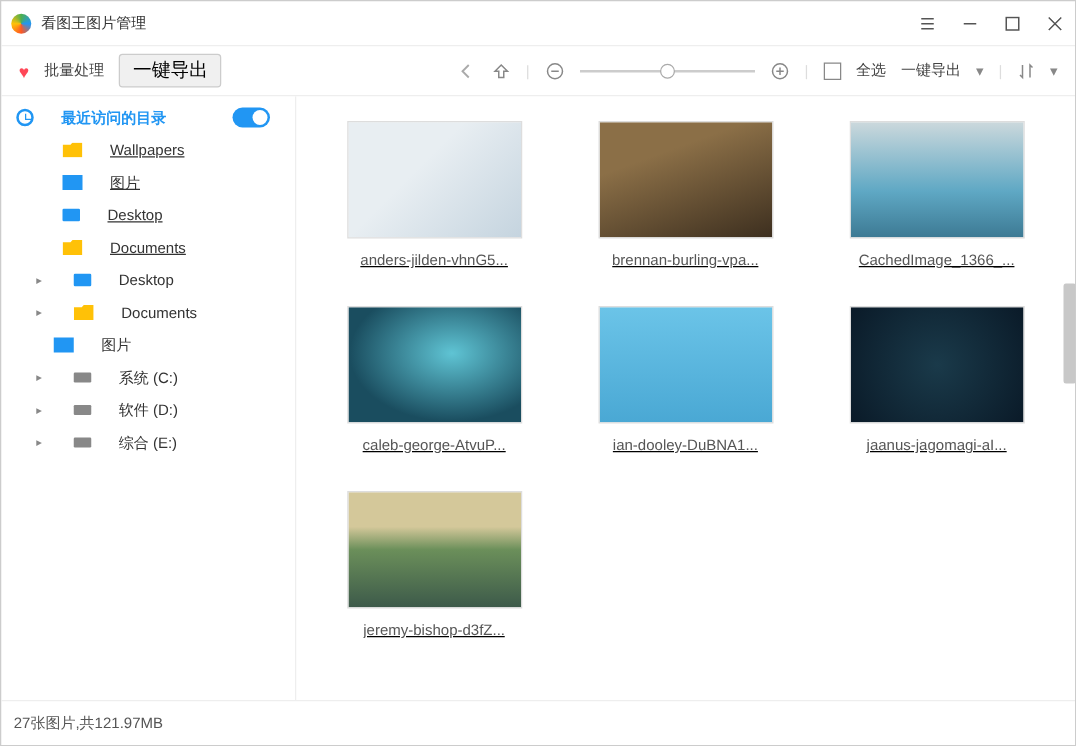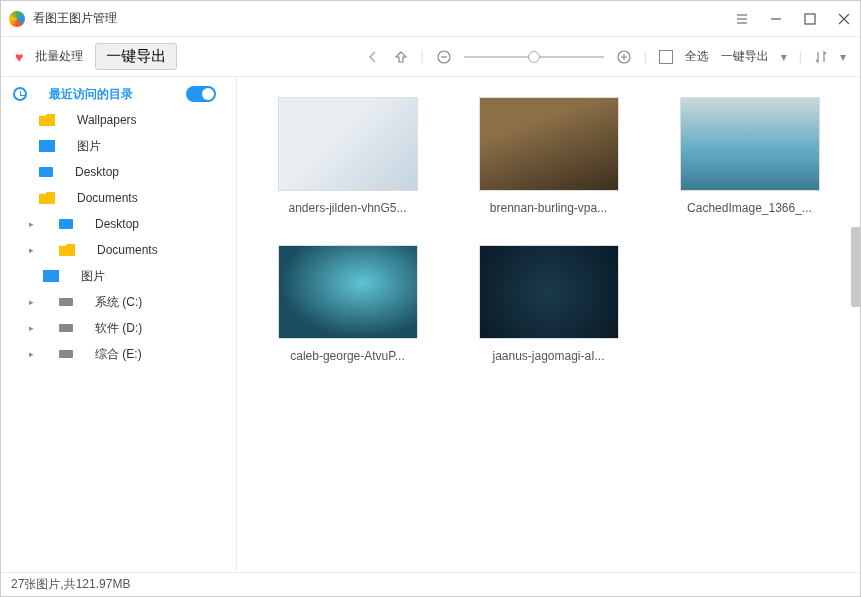--- a/index.html
+++ b/index.html
@@ -15,38 +15,38 @@
 .export-btn { background: #f0f0f0; border: 1px solid #ccc; border-radius: 3px; padding: 3px 10px; font-size: 15px; cursor: pointer; }
 .spacer { flex: 1; }
 .tbicon { color: #888; cursor: pointer; display: flex; align-items: center; }
 .slider { width: 140px; height: 2px; background: #ccc; position: relative; }
 .slider-thumb { position: absolute; left: 50%; top: -5px; width: 12px; height: 12px; border-radius: 50%; background: #fff; border: 1px solid #aaa; transform: translateX(-50%); }
 .checkbox { width: 14px; height: 14px; border: 1px solid #888; }
 .content { flex: 1; display: flex; overflow: hidden; }
 .sidebar { width: 236px; border-right: 1px solid #eee; overflow-y: auto; padding-top: 4px; }
 .tree-item { display: flex; align-items: center; height: 26px; padding: 0 12px; font-size: 12px; color: #333; cursor: pointer; gap: 22px; }
 .tree-item.active { color: #2196f3; font-weight: bold; }
-.tree-item.indent1 { padding-left: 38px; }
+.tree-item.indent1 { padding-left: 49px; text-decoration: underline; }
 .tree-item.indent2 { padding-left: 28px; }
 .expand { width: 8px; color: #888; font-size: 9px; }
 .ficon { width: 16px; height: 12px; display: inline-flex; align-items: center; justify-content: center; }
 .folder-yellow { background: #ffc107; clip-path: polygon(0 15%,40% 15%,50% 0,100% 0,100% 100%,0 100%); }
 .img-blue { background: #2196f3; position: relative; }
 .monitor { width: 14px; height: 10px; background: #2196f3; border-radius: 1px; position: relative; }
 .drive { width: 14px; height: 8px; background: #888; border-radius: 1px; }
 .clock { width: 14px; height: 14px; border: 2px solid #2196f3; border-radius: 50%; position: relative; }
 .clock::after { content: ''; position: absolute; width: 4px; height: 4px; border-left: 1.5px solid #2196f3; border-bottom: 1.5px solid #2196f3; top: 2px; left: 5px; }
 .toggle { width: 30px; height: 16px; background: #2196f3; border-radius: 8px; position: relative; margin-left: auto; margin-right: 8px; }
 .toggle::after { content: ''; position: absolute; width: 12px; height: 12px; background: #fff; border-radius: 50%; top: 2px; right: 2px; }
-.main { flex: 1; overflow-y: auto; padding: 20px 30px; position: relative; }
+.main { flex: 1; overflow-y: auto; padding: 20px 30px; position: relative; text-decoration: underline; }
 .grid { display: grid; grid-template-columns: repeat(3, 1fr); gap: 30px 40px; }
 .thumb { display: flex; flex-direction: column; align-items: center; gap: 10px; cursor: pointer; }
 .thumb-img { width: 140px; height: 94px; border: 1px solid #ddd; }
 .thumb-label { font-size: 12px; color: #555; text-align: center; max-width: 140px; white-space: nowrap; overflow: hidden; text-overflow: ellipsis; }
-.statusbar { height: 24px; border-top: 1px solid #eee; font-size: 12px; color: #555; display: flex; align-items: center; padding: 0 10px; }
+.statusbar { height: 36px; border-top: 1px solid #eee; font-size: 12px; color: #555; display: flex; align-items: center; padding: 0 10px; }
 .scrollbar { position: absolute; right: -1px; top: 150px; width: 10px; height: 80px; background: #c8c8c8; border-radius: 2px; }
 
 .t0 { background: linear-gradient(135deg,#e8eef2 40%,#c5d4df); }
 .t1 { background: linear-gradient(#5a6b52,#2f3a28); }
 .t2 { background: linear-gradient(160deg,#8b6f47 30%,#3d2f1f); }
 .t3 { background: linear-gradient(#cbd8dc,#5fa8c4 60%,#3d7a94); }
 .t4 { background: radial-gradient(ellipse at 60% 40%,#5fc4d4,#1a4d5f 70%); }
 .t5 { background: linear-gradient(100deg,#f4d98a 20%,#c4956a 50%,#3d5a6b); }
 .t6 { background: linear-gradient(#6bc4e8,#4aa8d4); position: relative; }
 .t7 { background: radial-gradient(circle at 50% 50%,#1a3a4a,#0a1a28); }
@@ -195,22 +195,30 @@
           </div>
         <div class="thumb">
             <div class="thumb-img t3"></div>
             <div class="thumb-label">CachedImage_1366_...</div>
           </div>
         <div class="thumb">
             <div class="thumb-img t4"></div>
             <div class="thumb-label">caleb-george-AtvuP...</div>
           </div>
         <div class="thumb">
+            <div class="thumb-img t6"></div>
+            <div class="thumb-label">ian-dooley-DuBNA1...</div>
+          </div>
+        <div class="thumb">
             <div class="thumb-img t7"></div>
             <div class="thumb-label">jaanus-jagomagi-aI...</div>
+          </div>
+        <div class="thumb">
+            <div class="thumb-img t8"></div>
+            <div class="thumb-label">jeremy-bishop-d3fZ...</div>
           </div>
       </div>
       <div class="scrollbar"></div>
     </div>
   </div>
 
   <div class="statusbar">
     <span>27张图片,共121.97MB</span>
   </div>
 </div>

